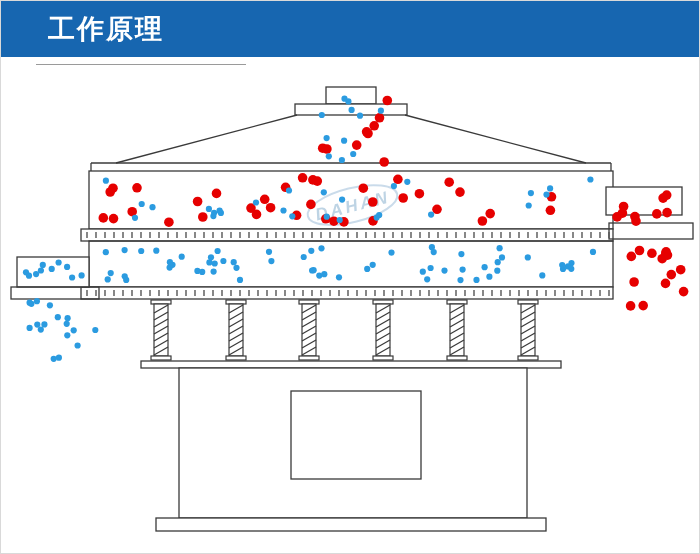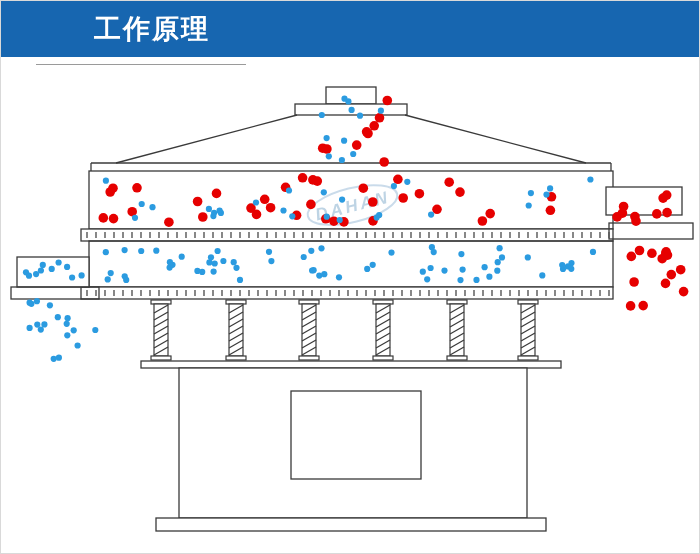--- a/index.html
+++ b/index.html
@@ -11,21 +11,21 @@
   }
   *{margin:0;padding:0;box-sizing:border-box;}
   body{background:#fff;font-family:"Liberation Sans",sans-serif;}
   .page{
     position:relative;width:700px;height:554px;background:#ffffff;
     border:1px solid #d9d9d9;overflow:hidden;
   }
   .header{
     position:absolute;top:0;left:0;width:100%;height:56px;
     background:var(--header-bg);display:flex;align-items:center;
-    padding-left:93px;
+    padding-left:47px;
   }
   .header .title{
     color:#ffffff;font-size:27px;font-weight:bold;letter-spacing:2px;
   }
   .title-underline{
     position:absolute;top:63px;left:35px;width:210px;height:1px;
     background:var(--underline);
   }
   svg.diagram{position:absolute;top:0;left:0;}
   .wm-text{

